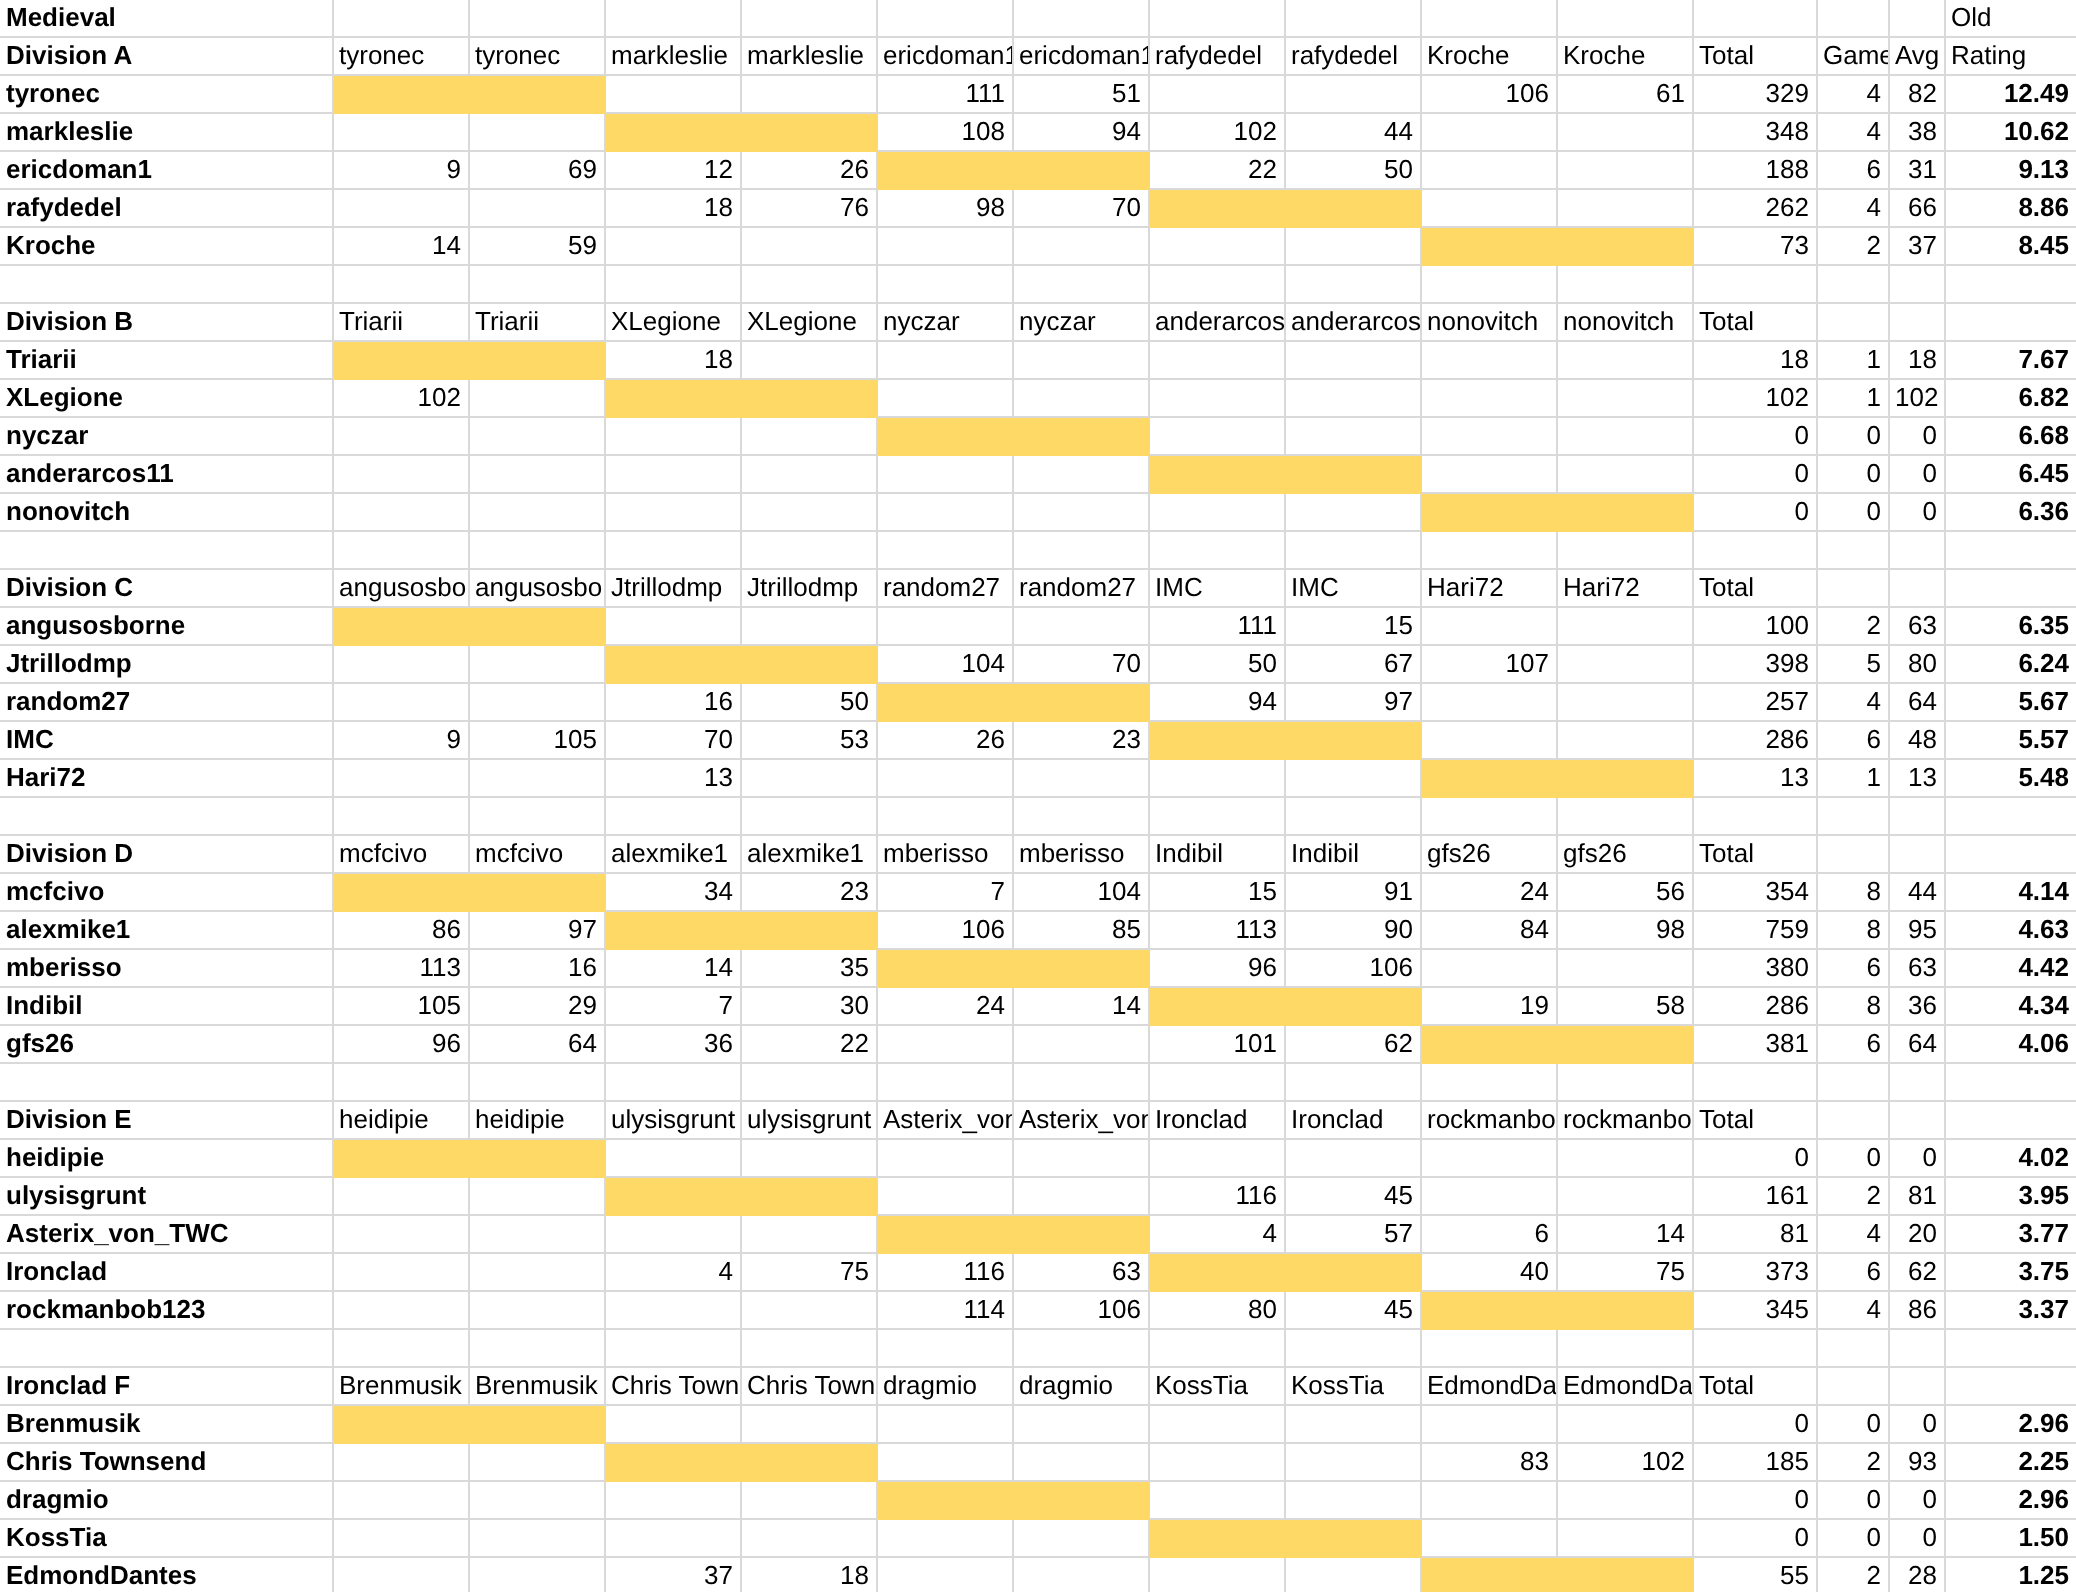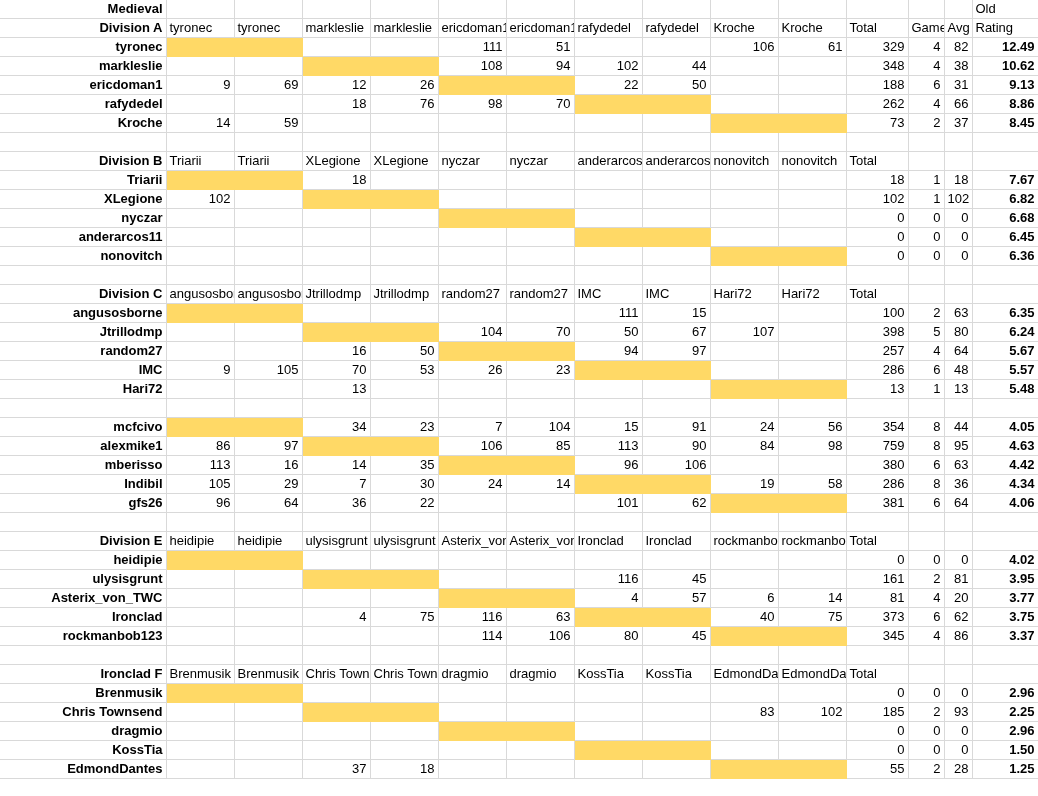--- a/index.html
+++ b/index.html
@@ -3,21 +3,21 @@
 <meta charset="utf-8">
 <style>
   :root { --hl:#FFD966; --grid:#D9D9D9; --txt:#000000; --bg:#FFFFFF; }
   html,body{margin:0;padding:0;background:var(--bg);}
   body{width:1038px;height:796px;overflow:hidden;}
   table{border-collapse:collapse;table-layout:fixed;width:1038px;
         font-family:"Liberation Sans",sans-serif;font-size:13px;color:var(--txt);}
   td{height:18px;line-height:18px;border:1px solid var(--grid);
      padding:0 3px;overflow:hidden;white-space:nowrap;vertical-align:middle;}
   tr:first-child td{border-top:none;}
-  td:first-child{border-left:none;text-align:right;}
+  td:first-child{border-left:none;}
   .b{font-weight:bold;}
   .num{text-align:right;}
   td.hl{background:var(--hl);border-color:var(--hl);position:relative;z-index:1;
         box-shadow:0 0 0 1px var(--hl);}
 </style>
 </head>
 <body>
 
 <table id="grid">
   <colgroup id="cols">
@@ -406,35 +406,52 @@
         <td></td>
         <td></td>
         <td></td>
         <td></td>
         <td></td>
         <td></td>
         <td></td>
         <td></td>
       </tr>
       <tr>
+        <td class="b">Division D</td>
+        <td>mcfcivo</td>
+        <td>mcfcivo</td>
+        <td>alexmike1</td>
+        <td>alexmike1</td>
+        <td>mberisso</td>
+        <td>mberisso</td>
+        <td>Indibil</td>
+        <td>Indibil</td>
+        <td>gfs26</td>
+        <td>gfs26</td>
+        <td>Total</td>
+        <td></td>
+        <td></td>
+        <td></td>
+      </tr>
+      <tr>
         <td class="b">mcfcivo</td>
         <td class="hl"></td>
         <td class="hl"></td>
         <td class="num">34</td>
         <td class="num">23</td>
         <td class="num">7</td>
         <td class="num">104</td>
         <td class="num">15</td>
         <td class="num">91</td>
         <td class="num">24</td>
         <td class="num">56</td>
         <td class="num">354</td>
         <td class="num">8</td>
         <td class="num">44</td>
-        <td class="num b">4.05</td>
+        <td class="num b">4.14</td>
       </tr>
       <tr>
         <td class="b">alexmike1</td>
         <td class="num">86</td>
         <td class="num">97</td>
         <td class="hl"></td>
         <td class="hl"></td>
         <td class="num">106</td>
         <td class="num">85</td>
         <td class="num">113</td>

